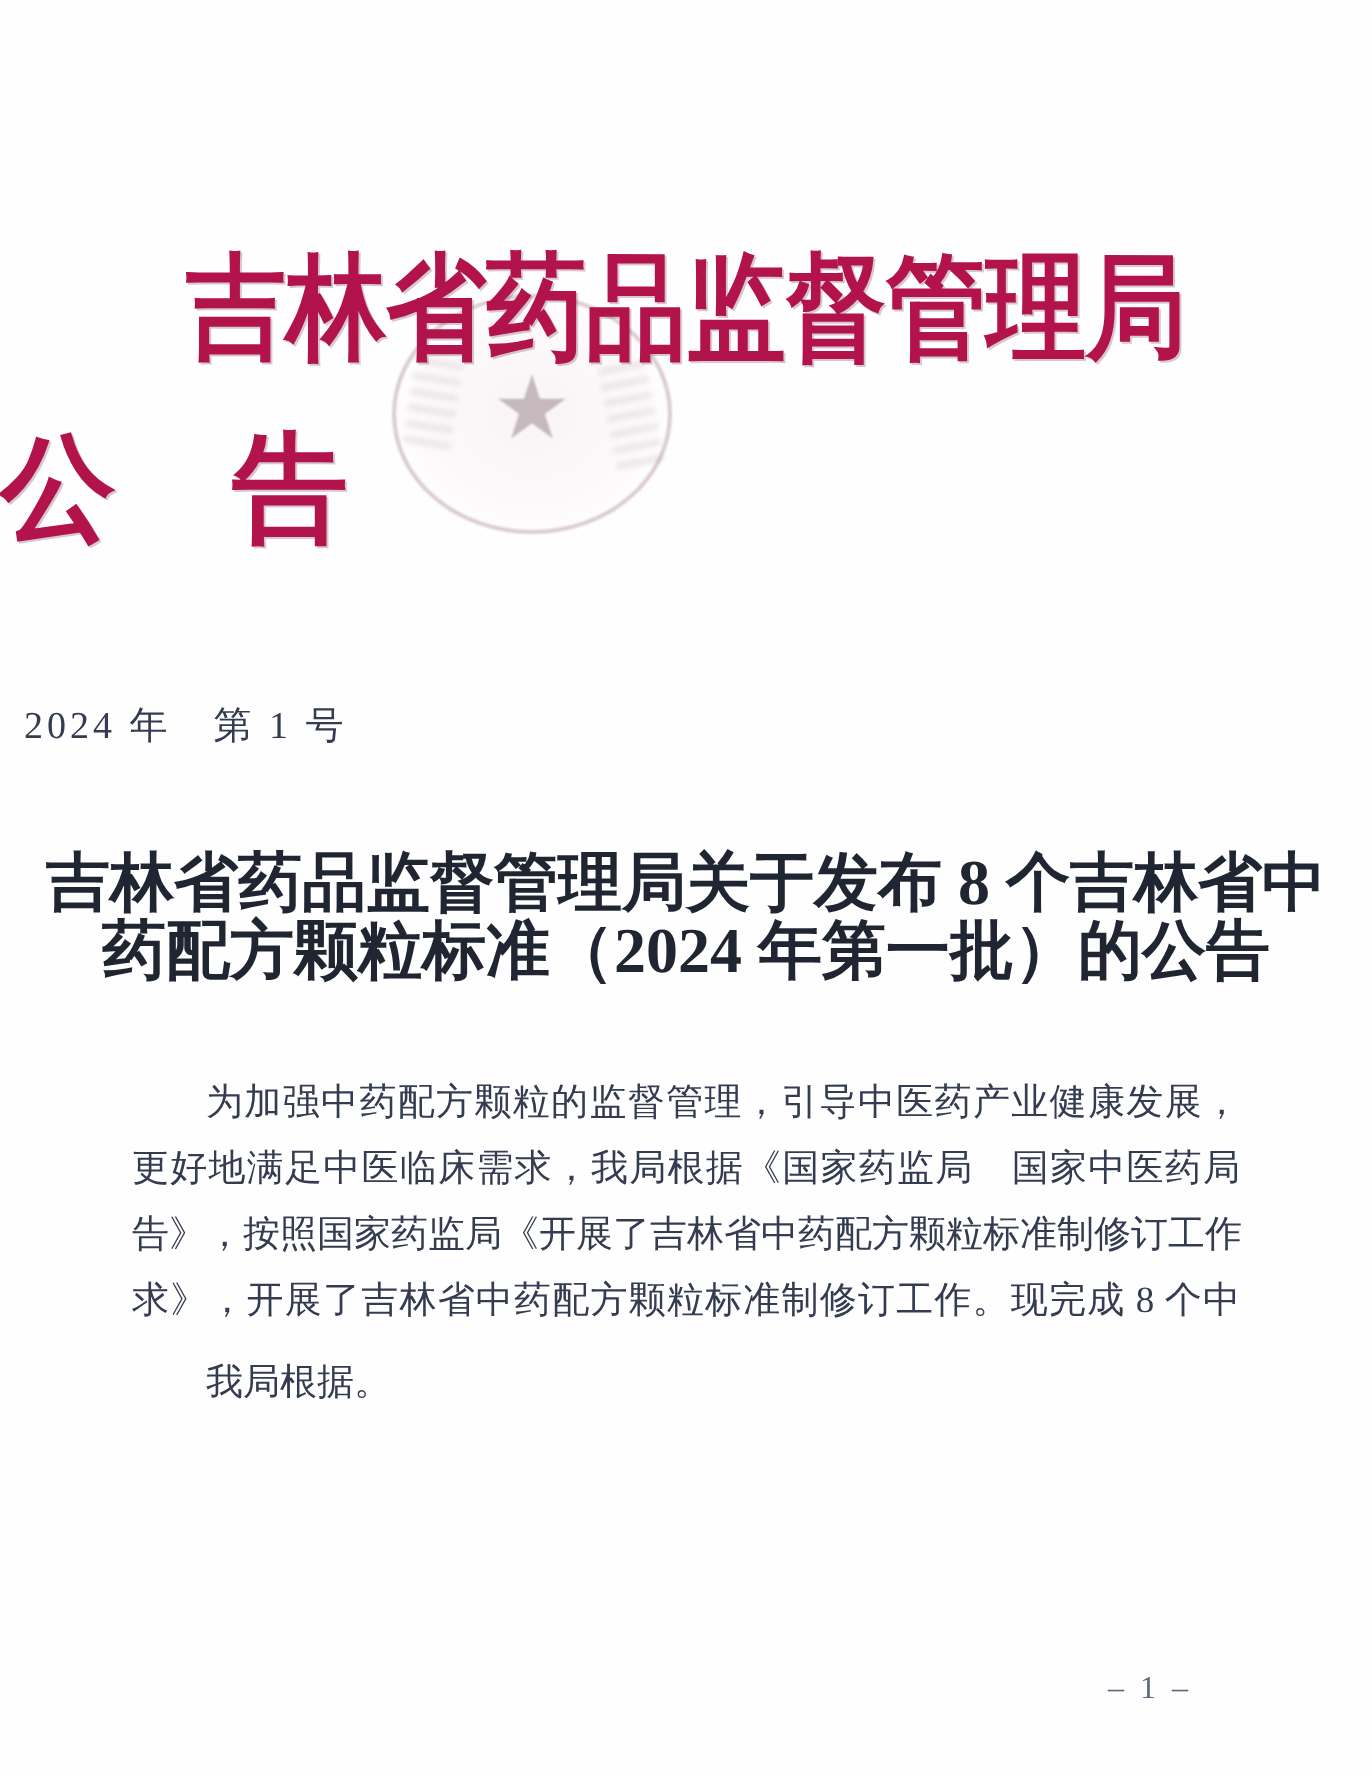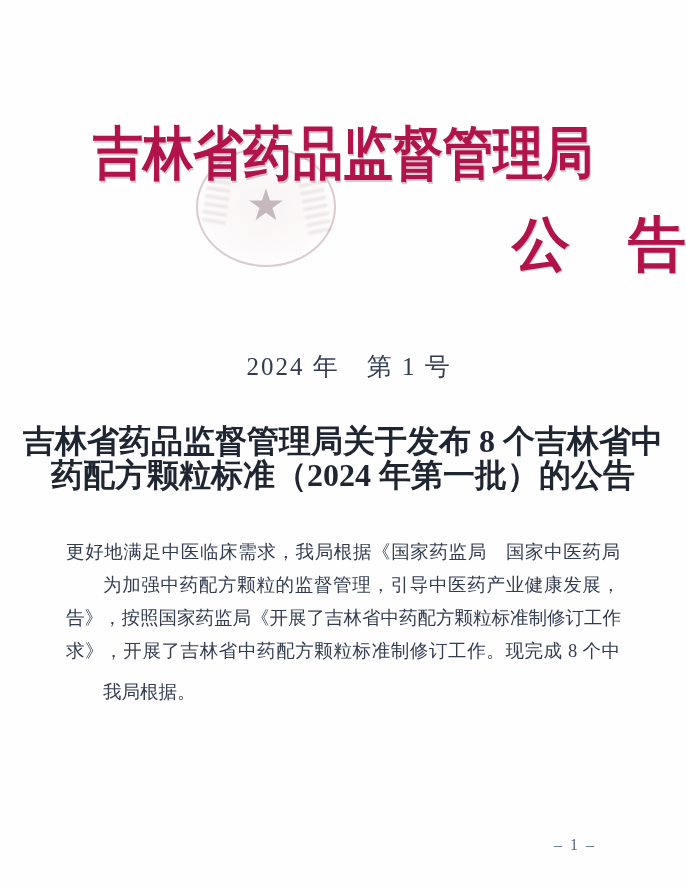--- a/index.html
+++ b/index.html
@@ -32,21 +32,21 @@
     transform: scaleY(1.15);
     transform-origin: center top;
     z-index: 2;
     text-shadow: 1px 1px 0 rgba(90, 40, 70, 0.25);
   }
   .notice-type {
     position: absolute;
     top: 210px;
     left: 0;
     width: 100%;
-    text-align: right;
+    text-align: left;
     font-size: 58px;
     font-weight: bold;
     line-height: 70px;
     color: var(--accent, #b2134b);
     z-index: 2;
     text-shadow: 1px 1px 0 rgba(90, 40, 70, 0.25);
   }
 
   
   .seal {
@@ -87,23 +87,23 @@
   }
   .seal-smudge-left  { left: 7px;  top: 26px; transform: rotate(9deg); }
   .seal-smudge-right { right: 7px; top: 28px; transform: rotate(-11deg); height: 56px; }
 
   
   .doc-number {
     position: absolute;
     top: 350px;
     left: 0;
     width: 100%;
-    text-align: center;
+    text-align: left;
     text-indent: 12px;
-    font-size: 25px;
+    font-size: 19px;
     letter-spacing: 2px;
     color: var(--ink, #333c50);
   }
 
   
   .doc-title {
     position: absolute;
     top: 424px;
     left: 0;
     width: 100%;
@@ -165,22 +165,22 @@
   <div class="notice-type">公　告</div>
 
   <div class="doc-number">2024 年　第 1 号</div>
 
   <div class="doc-title">
     <div class="title-line">吉林省药品监督管理局关于发布 8 个吉林省中</div>
     <div class="title-line">药配方颗粒标准（2024 年第一批）的公告</div>
   </div>
 
   <div class="doc-body">
+    <span class="body-line first">为加强中药配方颗粒的监督管理，引导中医药产业健康发展，</span>
     <span class="body-line">更好地满足中医临床需求，我局根据《国家药监局　国家中医药局</span>
-    <span class="body-line first">为加强中药配方颗粒的监督管理，引导中医药产业健康发展，</span>
     <span class="body-line">告》，按照国家药监局《开展了吉林省中药配方颗粒标准制修订工作</span>
     <span class="body-line">求》，开展了吉林省中药配方颗粒标准制修订工作。现完成 8 个中</span>
     <span class="body-line closing">我局根据。</span>
   </div>
 
   <div class="page-number">– 1 –</div>
 
 </div>
 
 </body></html>

